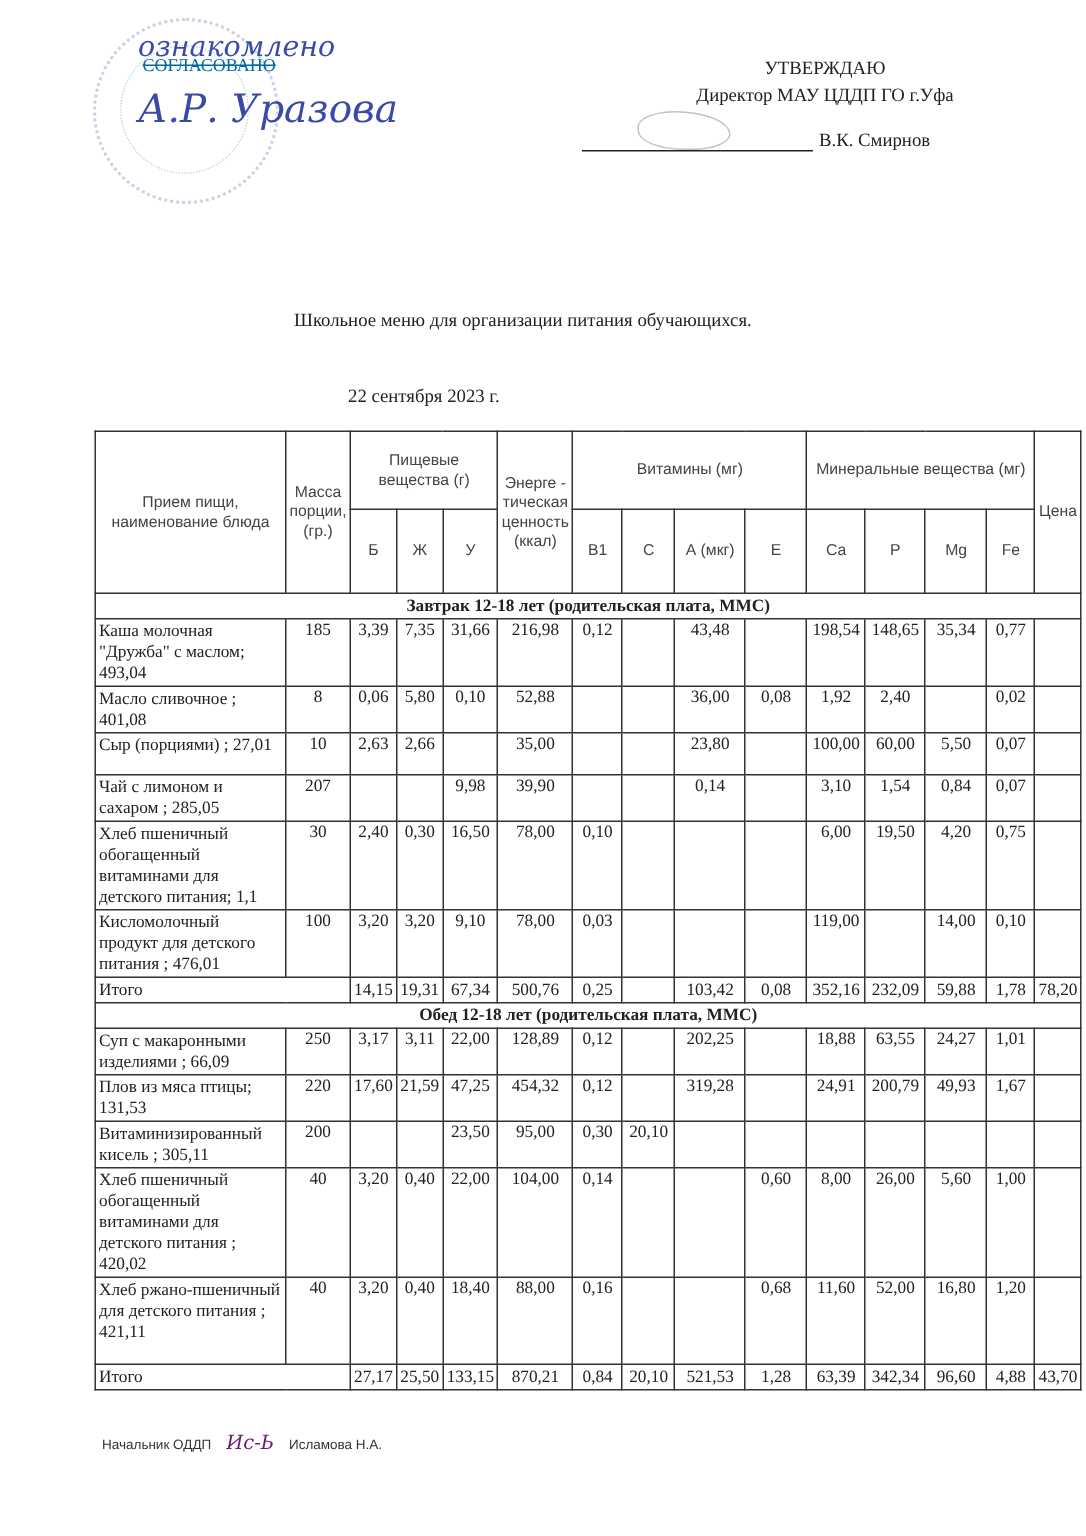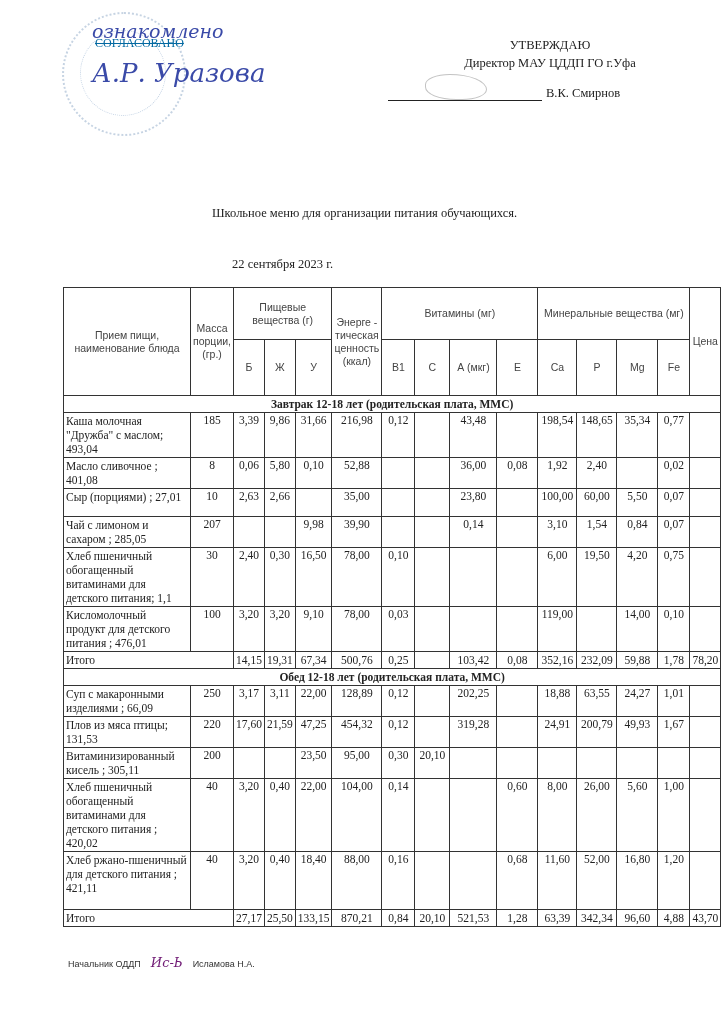--- a/index.html
+++ b/index.html
@@ -12,21 +12,21 @@
            border: 1px dotted #c4d3e4; }
   .hand { font-family: "DejaVu Serif", serif; font-style: italic; color: #3a4aa8; }
   .agreed-hand { left: 92px; top: 20px; font-size: 19px; }
   .agreed { left: 95px; top: 36px; font-size: 12px; color: #0369a1; text-decoration: line-through; }
   .agreed-name { left: 92px; top: 58px; font-size: 26px; }
   .approve { left: 420px; top: 36px; width: 260px; text-align: center; font-size: 12.5px; line-height: 18px; }
   .sig-line { left: 388px; top: 100px; width: 154px; border-bottom: 1px solid #222; }
   .sig-name { left: 546px; top: 86px; font-size: 12.5px; }
   .sig-scribble { left: 425px; top: 74px; width: 60px; height: 24px; border: 1px solid #888;
                   border-radius: 40% 60% 40% 50%; opacity: 0.5; }
-  .doc-title { left: 212px; top: 206px; font-size: 12.5px; }
+  .doc-title { left: 196px; top: 206px; font-size: 12.5px; }
   .doc-date { left: 232px; top: 257px; font-size: 12.5px; }
   table.menu { position: absolute; left: 63px; top: 287px; border-collapse: collapse;
                font-size: 11.5px; table-layout: fixed; }
   table.menu td, table.menu th { border: 1px solid #333; padding: 1px 2px; vertical-align: top;
                font-weight: normal; overflow: hidden; }
   table.menu th { vertical-align: middle; text-align: center; font-family: "Liberation Sans", sans-serif;
                font-size: 10.5px; color: #444; line-height: 13px; }
   td.num { text-align: center; }
   td.name { text-align: left; line-height: 14px; }
   tr.section td { text-align: center; font-weight: bold; padding: 2px; }
@@ -97,21 +97,21 @@
     </tr>
   </thead>
   <tbody id="menu-body">
       <tr class="section">
         <td colspan="15">Завтрак 12-18 лет (родительская плата, ММС)</td>
       </tr>
       <tr style="height: 44px;">
         <td class="name">Каша молочная "Дружба" с маслом; 493,04</td>
         <td class="num">185</td>
         <td class="num">3,39</td>
-        <td class="num">9,86</td>
+        <td class="num">7,35</td>
         <td class="num">31,66</td>
         <td class="num">216,98</td>
         <td class="num">0,12</td>
         <td class="num"></td>
         <td class="num">43,48</td>
         <td class="num"></td>
         <td class="num">198,54</td>
         <td class="num">148,65</td>
         <td class="num">35,34</td>
         <td class="num">0,77</td>

